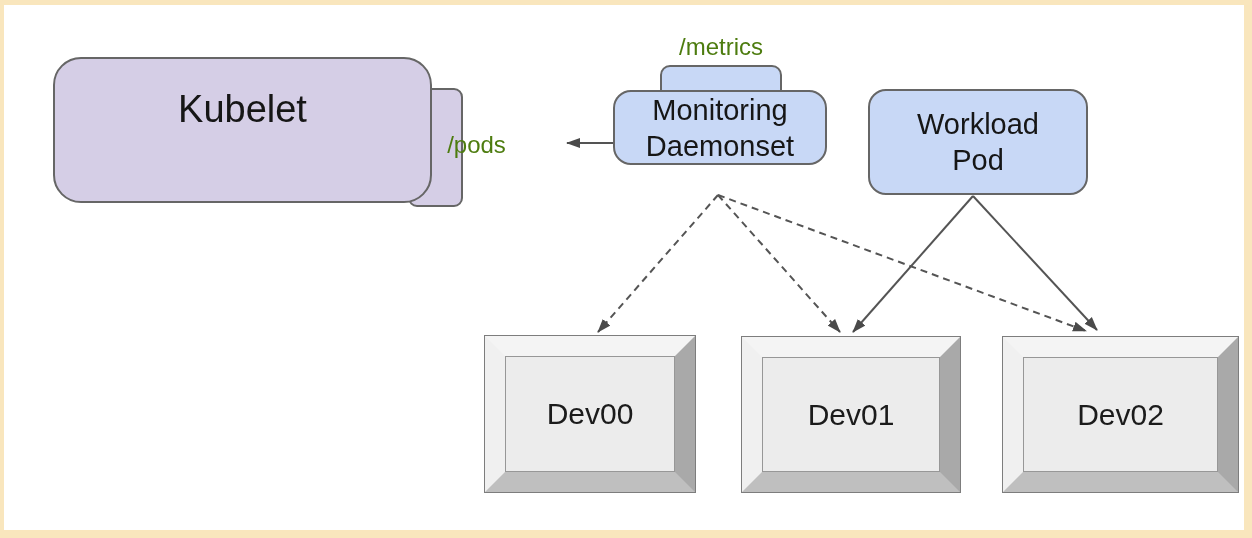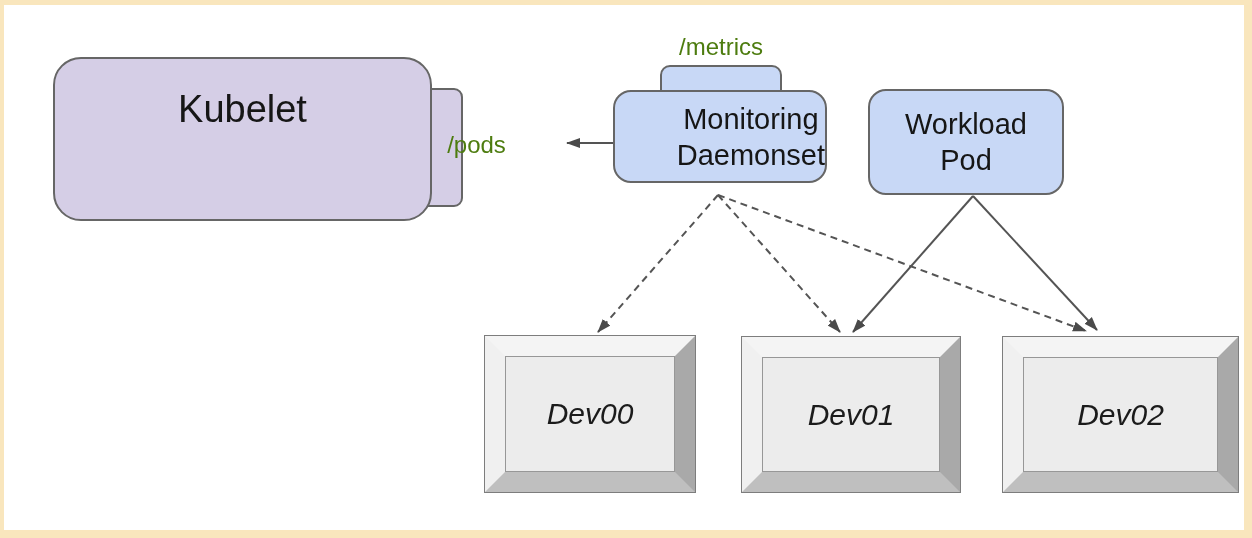--- a/index.html
+++ b/index.html
@@ -28,43 +28,43 @@
   }
   .node-label{
     white-space:pre-line;
     text-align:center;
     color:#161616;
     font-size:29px;
     line-height:36px;
   }
   
   .kubelet{
-    left:53px;top:57px;width:379px;height:164px;
+    left:53px;top:57px;width:379px;height:146px;
     background:#d5cee6;border-radius:28px;z-index:2;
     align-items:flex-start;
   }
   .kubelet-label{
     font-size:38px;line-height:44px;margin-top:28px;
   }
   .kubelet-tab{
     left:408px;top:88px;width:55px;height:119px;
     background:#d5cee6;border-radius:9px;z-index:1;
   }
   
   .monitoring{
-    left:613px;top:90px;width:214px;height:93px;
-    background:#c8d8f6;border-radius:18px;z-index:2;justify-content:flex-end;
+    left:613px;top:90px;width:214px;height:75px;
+    background:#c8d8f6;border-radius:18px;z-index:2;
   }
   .metrics-tab{
     left:660px;top:65px;width:122px;height:50px;
     background:#c8d8f6;border-radius:10px;z-index:1;
   }
   
   .workload{
-    left:868px;top:89px;width:196px;height:106px;
+    left:868px;top:89px;width:220px;height:106px;
     background:#c8d8f6;border-radius:18px;z-index:2;
   }
   
   .endpoint-label{
     position:absolute;
     font-size:24px;line-height:27px;
     color:#4d7c0f;text-align:center;z-index:3;
   }
   .metrics-label{left:651px;top:33px;width:140px;}
   .pods-label{left:434px;top:131px;width:85px;}
@@ -84,21 +84,21 @@
   .device-1{left:742px;top:337px;width:218px;height:155px;}
   .device-2{left:1003px;top:337px;width:235px;height:155px;}
   .device-face{
     width:100%;height:100%;
     box-sizing:border-box;
     background:#ececec;
     border:1px solid #979797;
     display:flex;align-items:center;justify-content:center;
   }
   .device-label{
-    font-size:30px;color:#1b1b1b;font-style:italic;
+    font-size:30px;color:#1b1b1b;
   }
   
   .edges{
     position:absolute;left:0;top:0;z-index:3;
     pointer-events:none;
   }
   .edge{stroke:#545454;stroke-width:2;fill:none;}
   .edge.dashed{stroke-dasharray:7 5;}
   #arrowhead polygon{fill:#4a4a4a;}
 </style>

